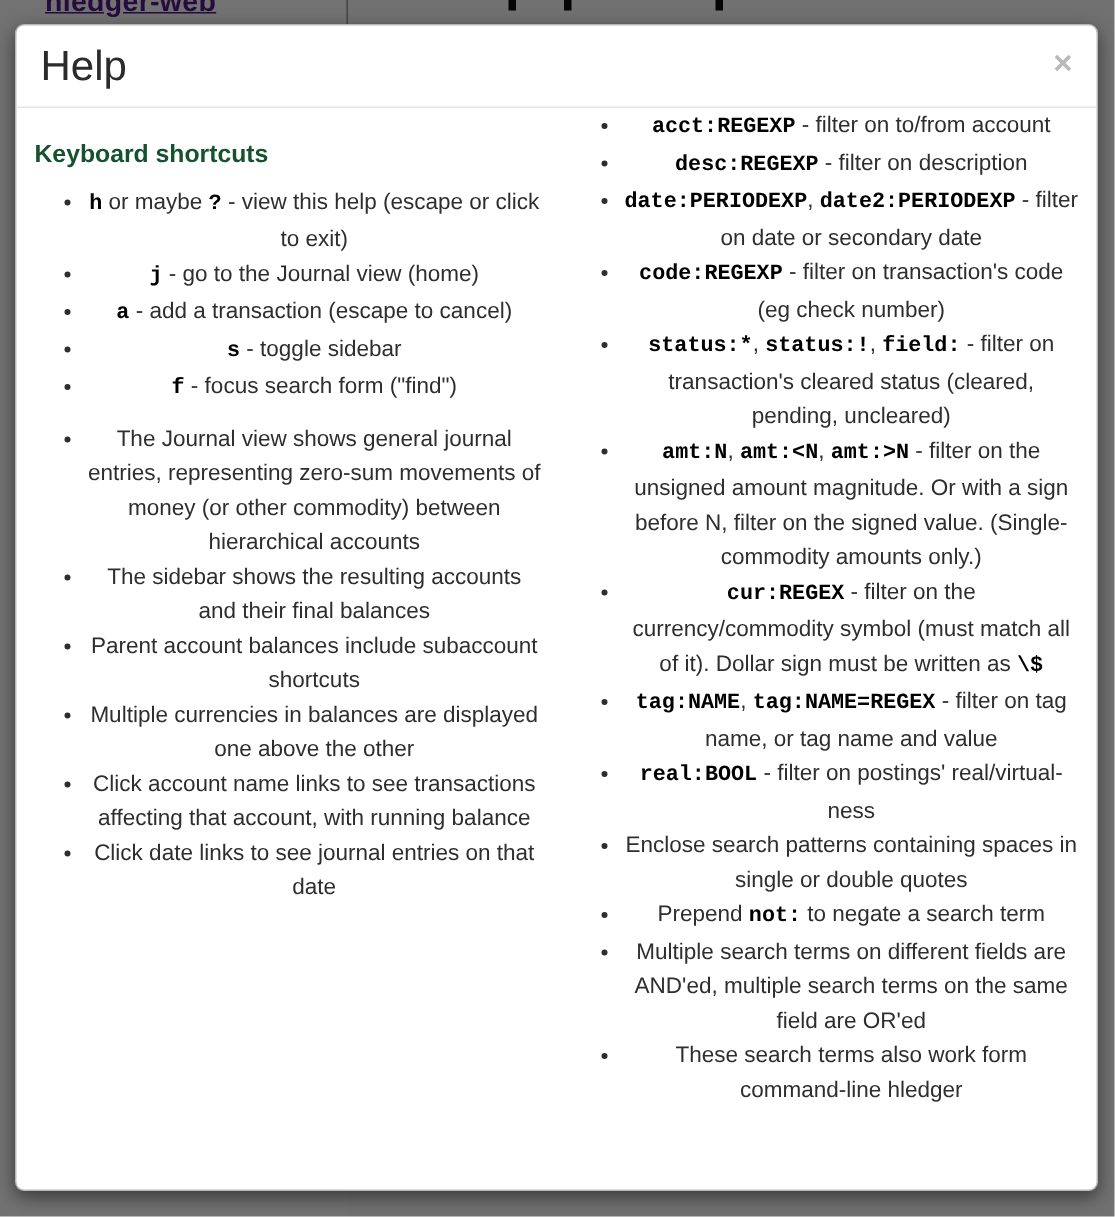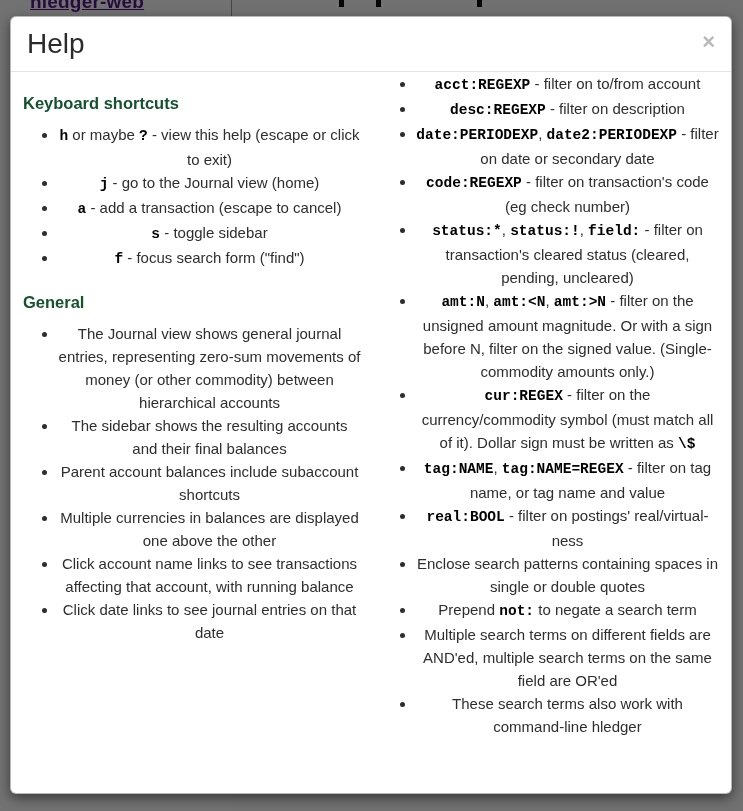--- a/index.html
+++ b/index.html
@@ -118,21 +118,20 @@
   <div class="modal-body">
     <div class="help-col">
         <h4>Keyboard shortcuts</h4>
         <ul>
           <li><code>h</code> or maybe <code>?</code> - view this help (escape or click to exit)</li>
           <li><code>j</code> - go to the Journal view (home)</li>
           <li><code>a</code> - add a transaction (escape to cancel)</li>
           <li><code>s</code> - toggle sidebar</li>
           <li><code>f</code> - focus search form ("find")</li>
         </ul>
-        <h4>General</h4>
         <ul>
           <li>The Journal view shows general journal entries, representing zero-sum movements of money (or other commodity) between hierarchical accounts</li>
           <li>The sidebar shows the resulting accounts and their final balances</li>
           <li>Parent account balances include subaccount shortcuts</li>
           <li>Multiple currencies in balances are displayed one above the other</li>
           <li>Click account name links to see transactions affecting that account, with running balance</li>
           <li>Click date links to see journal entries on that date</li>
         </ul>
       </div>
     <div class="help-col">
@@ -142,17 +141,17 @@
           <li><code>date:PERIODEXP</code>, <code>date2:PERIODEXP</code> - filter on date or secondary date</li>
           <li><code>code:REGEXP</code> - filter on transaction's code (eg check number)</li>
           <li><code>status:*</code>, <code>status:!</code>, <code>field:</code> - filter on transaction's cleared status (cleared, pending, uncleared)</li>
           <li><code>amt:N</code>, <code>amt:&lt;N</code>, <code>amt:&gt;N</code> - filter on the unsigned amount magnitude. Or with a sign before N, filter on the signed value. (Single-commodity amounts only.)</li>
           <li><code>cur:REGEX</code> - filter on the currency/commodity symbol (must match all of it). Dollar sign must be written as <code>\$</code></li>
           <li><code>tag:NAME</code>, <code>tag:NAME=REGEX</code> - filter on tag name, or tag name and value</li>
           <li><code>real:BOOL</code> - filter on postings' real/virtual-ness</li>
           <li>Enclose search patterns containing spaces in single or double quotes</li>
           <li>Prepend <code>not:</code> to negate a search term</li>
           <li>Multiple search terms on different fields are AND'ed, multiple search terms on the same field are OR'ed</li>
-          <li>These search terms also work with command-line hledger</li>
+          <li>These search terms also work form command-line hledger</li>
         </ul>
       </div>
   </div>
 </div>
 
 </body></html>

